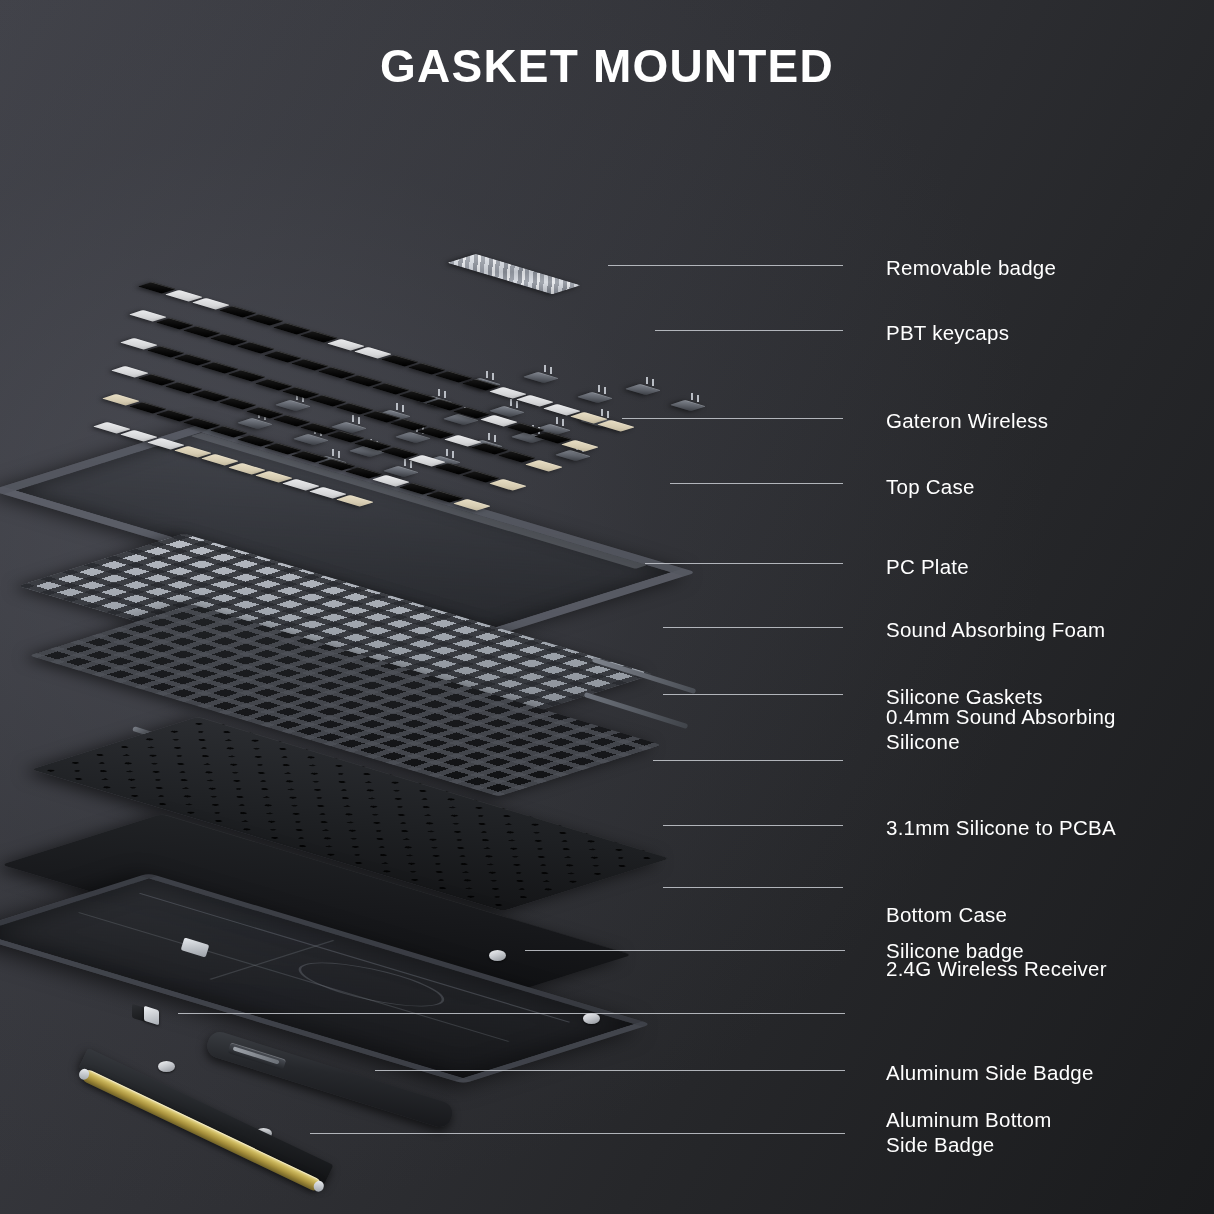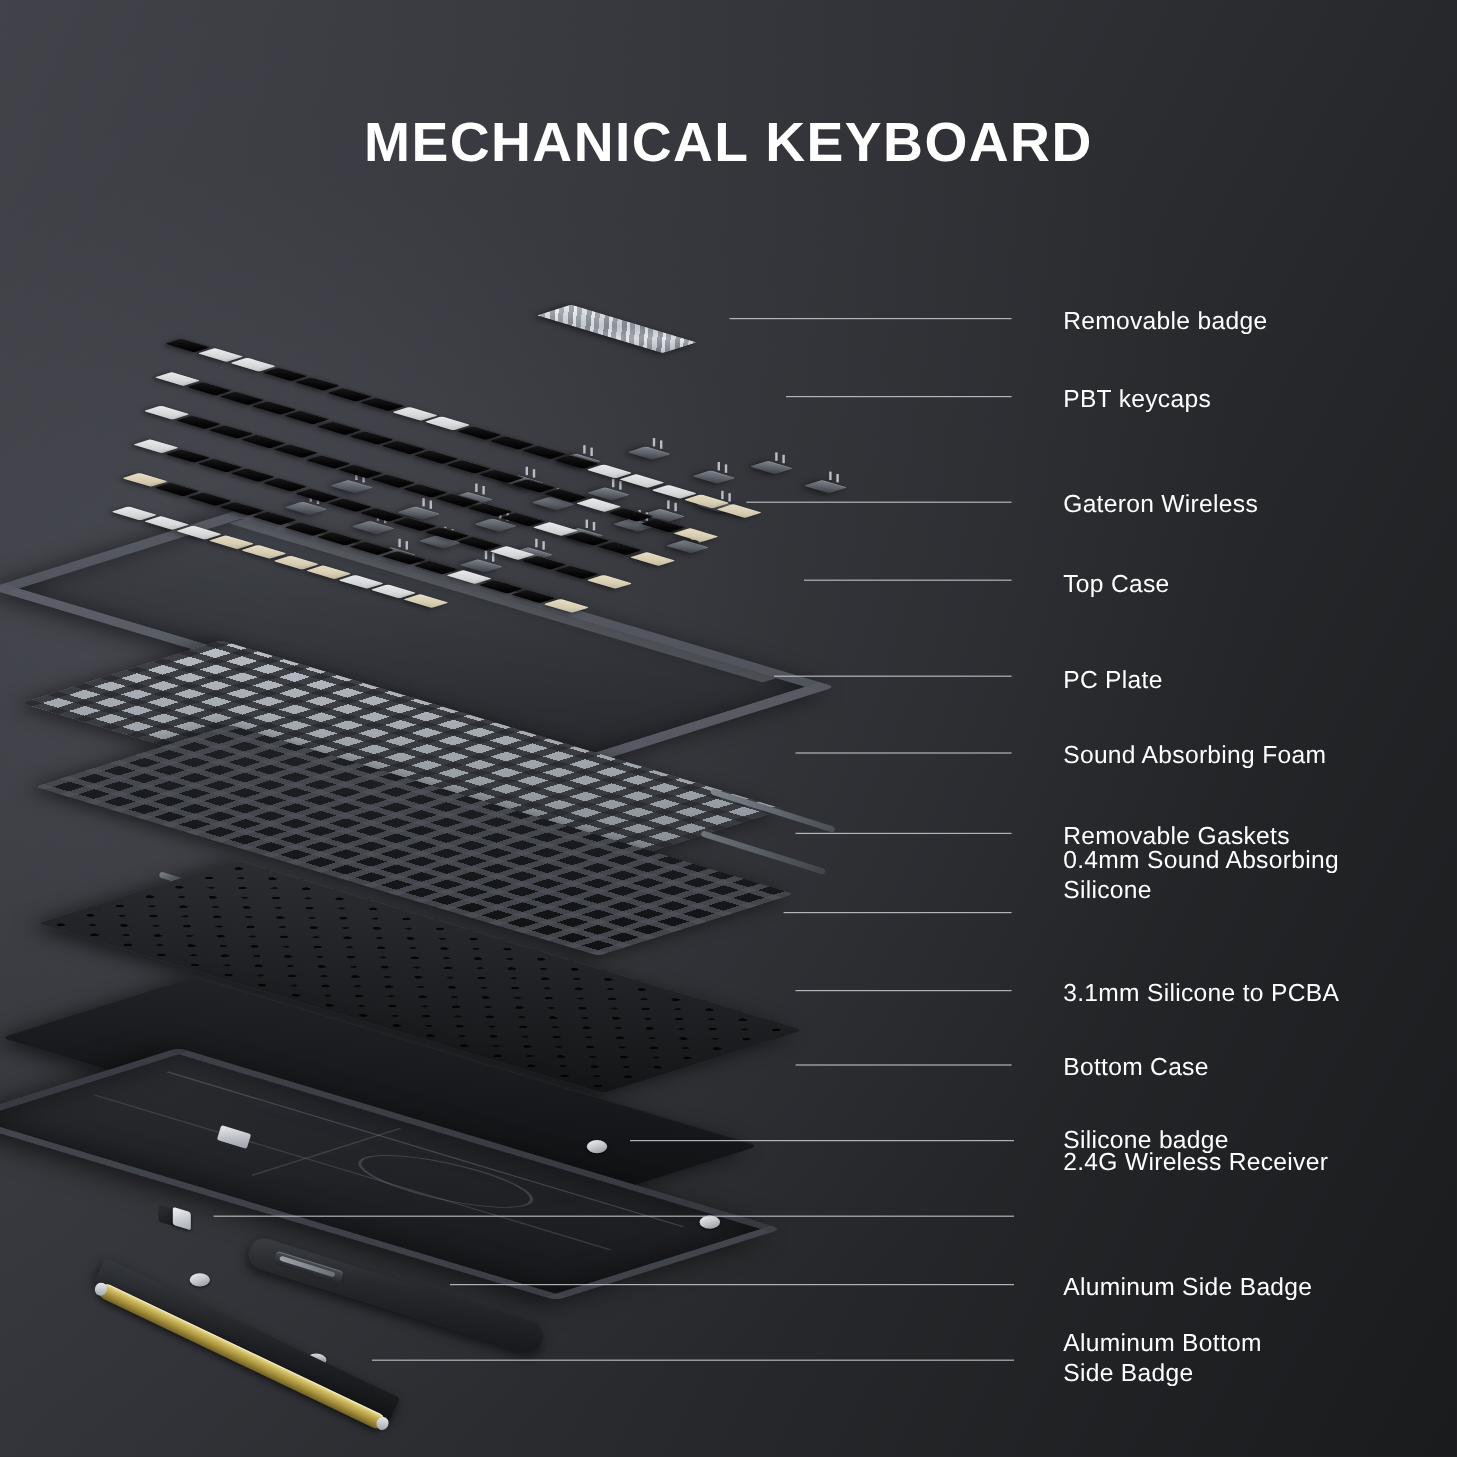--- a/index.html
+++ b/index.html
@@ -48,21 +48,21 @@
 
   .disc{position:absolute;border-radius:50%;
         background:linear-gradient(160deg,#f2f3f5 0%,#c6c9ce 48%,#8e9298 100%);
         box-shadow:0 1px 2px rgba(0,0,0,.6);}
 </style>
 </head>
 <body>
 
 <div id="stage">
 
-  <div class="title t2">MECHANICAL KEYBOARD</div>
+  <div class="title t1">GASKET MOUNTED</div>
 
   <div id="art" style="position:absolute;left:0;top:0;width:1214px;height:1214px;">
 
     <div style="position:absolute;left:462px;top:252px;width:118px;height:30px;">
       <div style="position:absolute;inset:0;transform:matrix(1,0.30,-0.95,0.30,0,0);transform-origin:0 0;">
         <div style="position:absolute;left:10px;top:-4px;width:105px;height:30px;border-radius:2px;
                     background:
                       repeating-linear-gradient(48deg, rgba(255,255,255,.55) 0 2px, rgba(120,125,135,.5) 2px 5px, rgba(230,233,238,.5) 5px 8px, rgba(90,95,105,.45) 8px 11px),
                       linear-gradient(135deg,#e6e9ee 0%,#9ea3ab 45%,#cdd1d8 70%,#7c8189 100%);
                     box-shadow:0 3px 5px rgba(0,0,0,.55);"></div>
@@ -427,28 +427,28 @@
       <div class="lbl" style="left: 886px; top: 320px; color: rgb(255, 255, 255);">PBT keycaps</div>
       <div class="lead" style="left: 622px; top: 418px; width: 221px; background: rgb(201, 204, 210);"></div>
       <div class="lbl" style="left: 886px; top: 408px; color: rgb(255, 255, 255);">Gateron Wireless</div>
       <div class="lead" style="left: 670px; top: 483px; width: 173px; background: rgb(201, 204, 210);"></div>
       <div class="lbl" style="left: 886px; top: 474px; color: rgb(255, 255, 255);">Top Case</div>
       <div class="lead" style="left: 645px; top: 563px; width: 198px; background: rgb(201, 204, 210);"></div>
       <div class="lbl" style="left: 886px; top: 554px; color: rgb(255, 255, 255);">PC Plate</div>
       <div class="lead" style="left: 663px; top: 627px; width: 180px; background: rgb(201, 204, 210);"></div>
       <div class="lbl" style="left: 886px; top: 617px; color: rgb(255, 255, 255);">Sound Absorbing Foam</div>
       <div class="lead" style="left: 663px; top: 694px; width: 180px; background: rgb(201, 204, 210);"></div>
-      <div class="lbl" style="left: 886px; top: 684px; color: rgb(255, 255, 255);">Removable Gaskets</div>
+      <div class="lbl" style="left: 886px; top: 684px; color: rgb(255, 255, 255);">Silicone Gaskets</div>
       <div class="lead" style="left: 653px; top: 760px; width: 190px; background: rgb(201, 204, 210);"></div>
       <div class="lbl" style="left: 886px; top: 704px; color: rgb(255, 255, 255);">0.4mm Sound Absorbing
 Silicone</div>
       <div class="lead" style="left: 663px; top: 825px; width: 180px; background: rgb(201, 204, 210);"></div>
       <div class="lbl" style="left: 886px; top: 815px; color: rgb(255, 255, 255);">3.1mm Silicone to PCBA</div>
       <div class="lead" style="left: 663px; top: 887px; width: 180px; background: rgb(201, 204, 210);"></div>
-      <div class="lbl" style="left: 886px; top: 877px; color: rgb(255, 255, 255);">Bottom Case</div>
+      <div class="lbl" style="left: 886px; top: 902px; color: rgb(255, 255, 255);">Bottom Case</div>
       <div class="lead" style="left: 525px; top: 950px; width: 320px; background: rgb(201, 204, 210);"></div>
       <div class="lbl" style="left: 886px; top: 938px; color: rgb(255, 255, 255);"> Silicone badge</div>
       <div class="lead" style="left: 178px; top: 1013px; width: 667px; background: rgb(201, 204, 210);"></div>
       <div class="lbl" style="left: 886px; top: 956px; color: rgb(255, 255, 255);"> 2.4G Wireless Receiver</div>
       <div class="lead" style="left: 375px; top: 1070px; width: 470px; background: rgb(201, 204, 210);"></div>
       <div class="lbl" style="left: 886px; top: 1060px; color: rgb(255, 255, 255);">Aluminum Side Badge</div>
       <div class="lead" style="left: 310px; top: 1133px; width: 535px; background: rgb(201, 204, 210);"></div>
       <div class="lbl" style="left: 886px; top: 1107px; color: rgb(255, 255, 255);">Aluminum Bottom
 Side Badge</div>
     </div>

